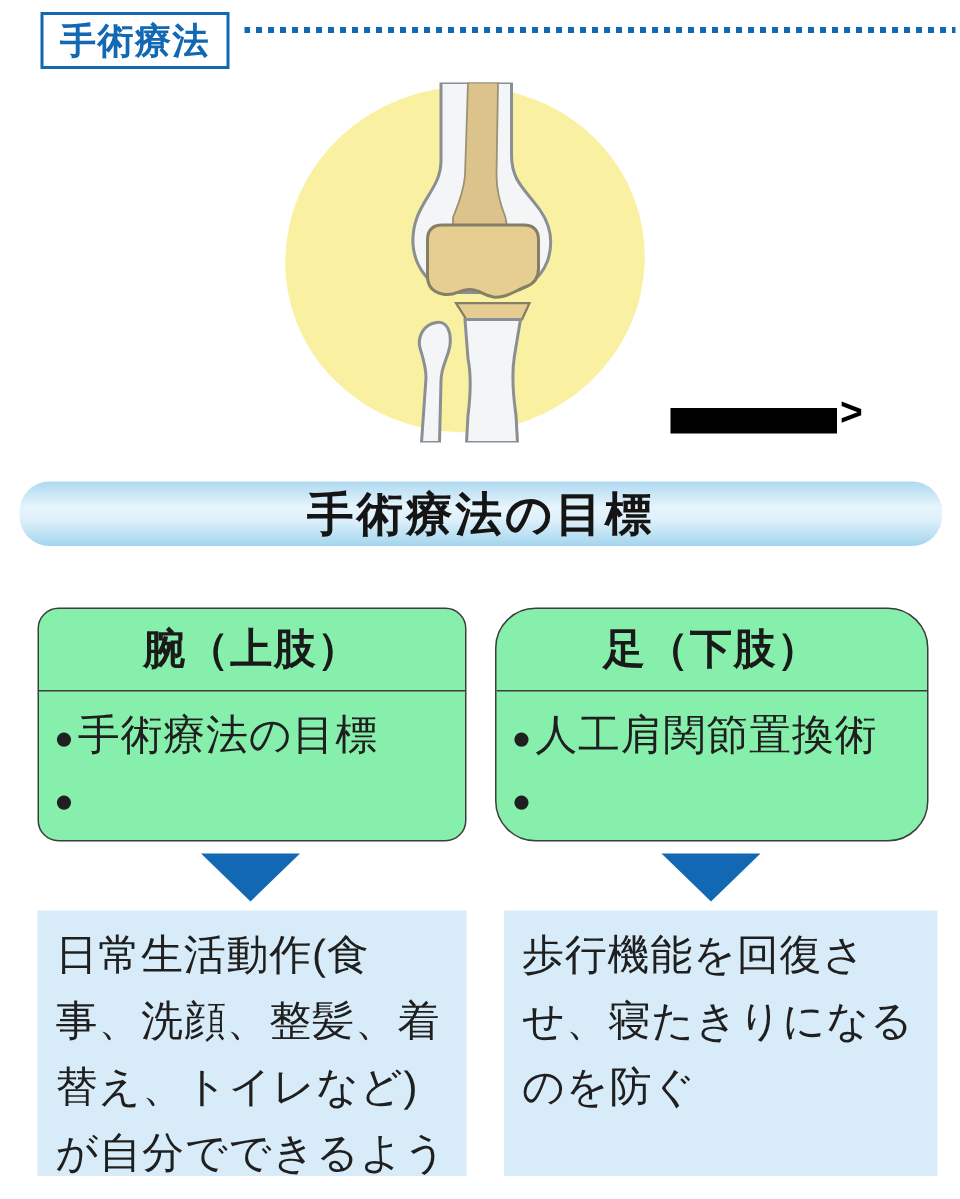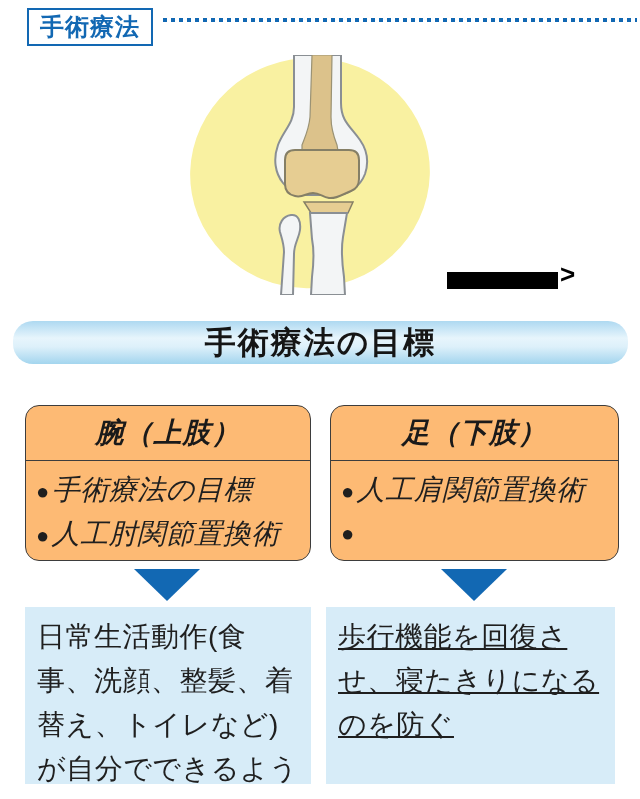--- a/index.html
+++ b/index.html
@@ -33,24 +33,24 @@
   
   .banner{
     position:absolute;left:13px;top:321px;width:615px;height:43px;border-radius:20px;
     background:linear-gradient(180deg,#aed9f1 0%,#e7f5fc 40%,#ddf0fa 60%,#a3d5ee 100%);
     display:flex;align-items:center;justify-content:center;
     font-size:31px;font-weight:700;color:#151515;letter-spacing:2px;
   }
   
   .col-box{
     position:absolute;top:405px;height:156px;box-sizing:border-box;
-    border:1.5px solid #3d3d3d;border-radius:14px;background:#fdba74;overflow:hidden;font-style:italic;
+    border:1.5px solid #3d3d3d;border-radius:14px;background:#86efac;overflow:hidden;
   }
   .col-box.left{left:25px;width:286px;}
-  .col-box.right{left:330px;width:289px;}
+  .col-box.right{left:330px;width:289px;border-radius:27px;}
   .col-header{
     height:55px;box-sizing:border-box;border-bottom:1.5px solid #3d3d3d;
     display:flex;align-items:center;justify-content:center;
     font-size:28px;font-weight:700;color:#1a1a1a;letter-spacing:1px;
   }
   .col-body{padding:8px 8px 0 10px;}
   .col-item{
     display:flex;align-items:baseline;font-size:28px;line-height:42px;color:#1f1f1f;
     letter-spacing:0.5px;white-space:nowrap;
   }
@@ -62,21 +62,21 @@
     border-top:32px solid #1268b3;
   }
   .tri.left{left:134px;}
   .tri.right{left:441px;}
   
   .outcome{
     position:absolute;top:607px;height:177px;box-sizing:border-box;background:#d7ecf8;
     padding:8px 12px;font-size:28px;line-height:44px;color:#1f1f1f;letter-spacing:0.5px;
   }
   .outcome.left{left:25px;width:286px;}
-  .outcome.right{left:326px;width:289px;text-decoration:underline;}
+  .outcome.right{left:336px;width:289px;}
 </style>
 </head>
 <body>
 
 <div class="page">
 
   <div class="label-box">
     <span>手術療法</span>
   </div>
   <div class="dotted-line"></div>
@@ -100,21 +100,20 @@
 
   <div class="col-box left">
     <div class="col-header">腕（上肢）</div>
     <div class="col-body">
       <div class="col-item">
         <span class="bullet">●</span>
         <span>手術療法の目標</span>
       </div>
       <div class="col-item">
         <span class="bullet">●</span>
-        <span>人工肘関節置換術</span>
       </div>
     </div>
   </div>
 
   <div class="col-box right">
     <div class="col-header">足（下肢）</div>
     <div class="col-body">
       <div class="col-item">
         <span class="bullet">●</span>
         <span>人工肩関節置換術</span>

